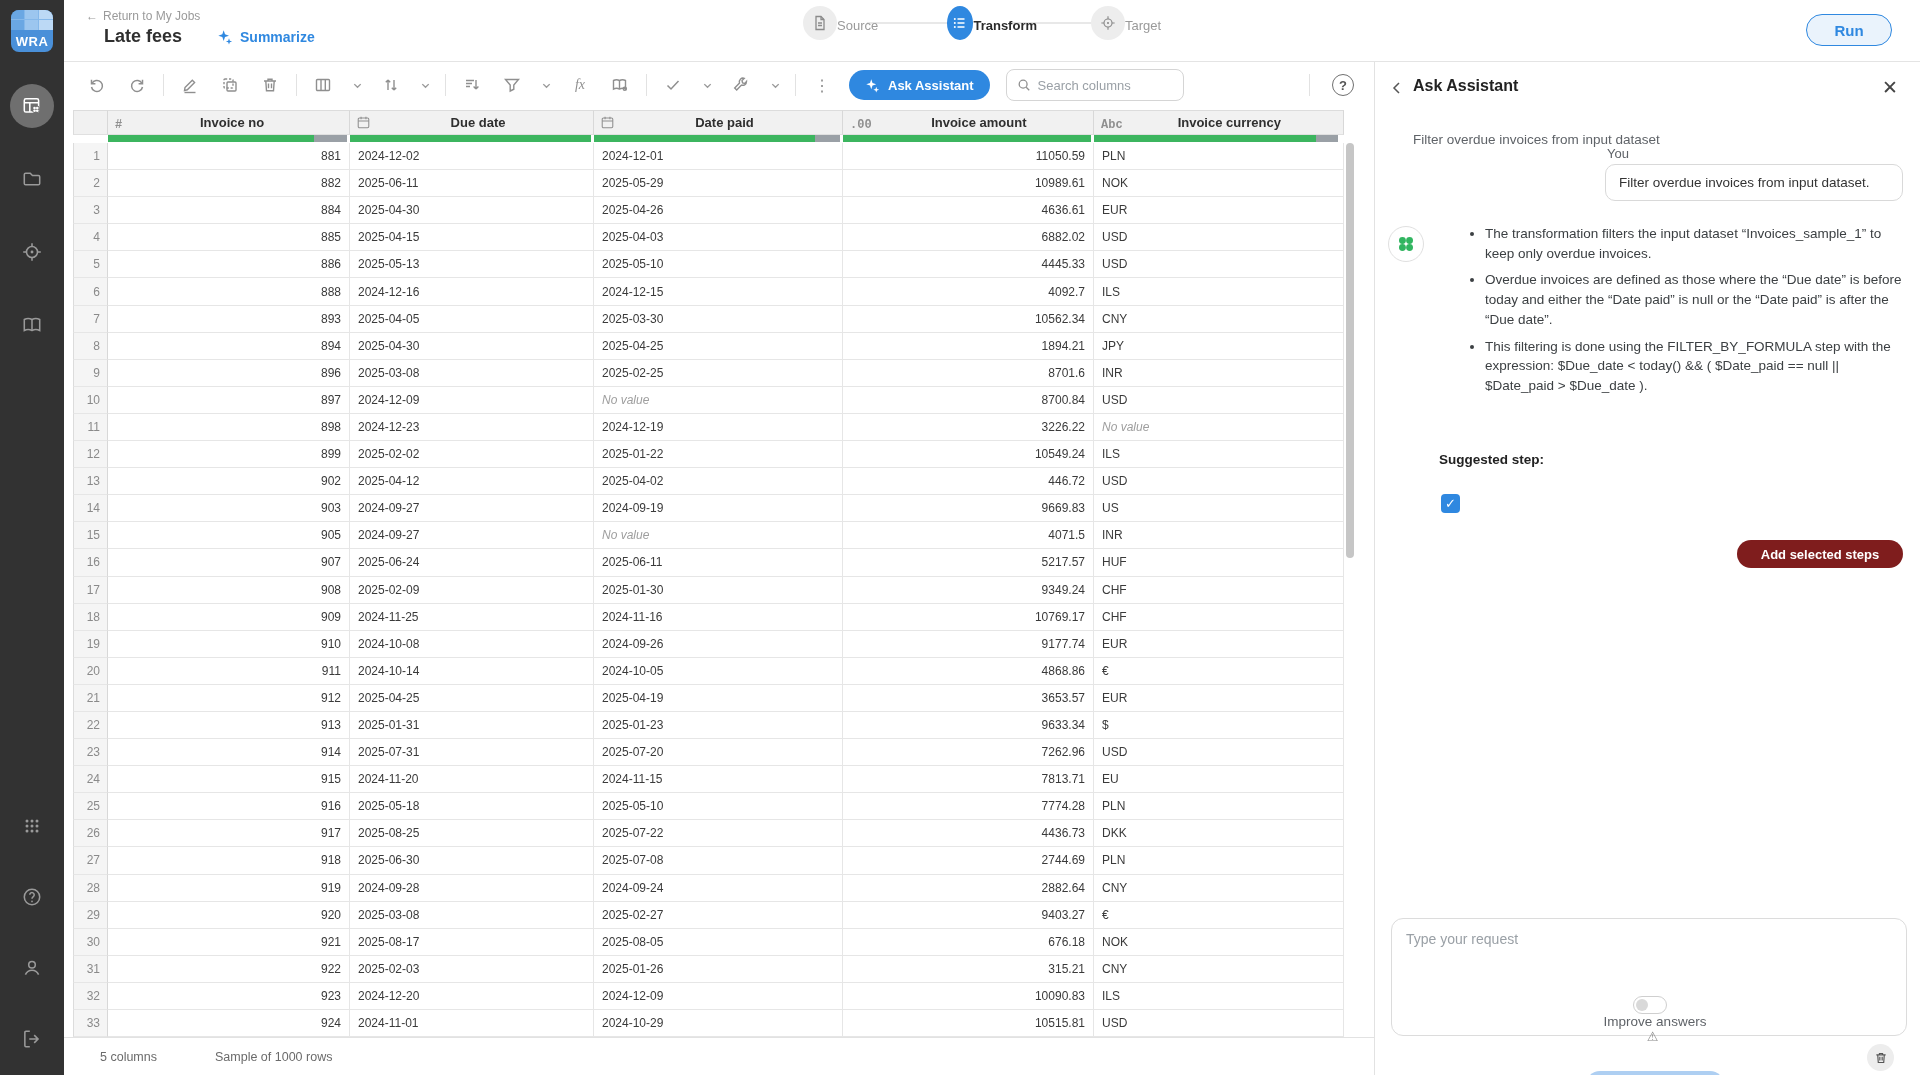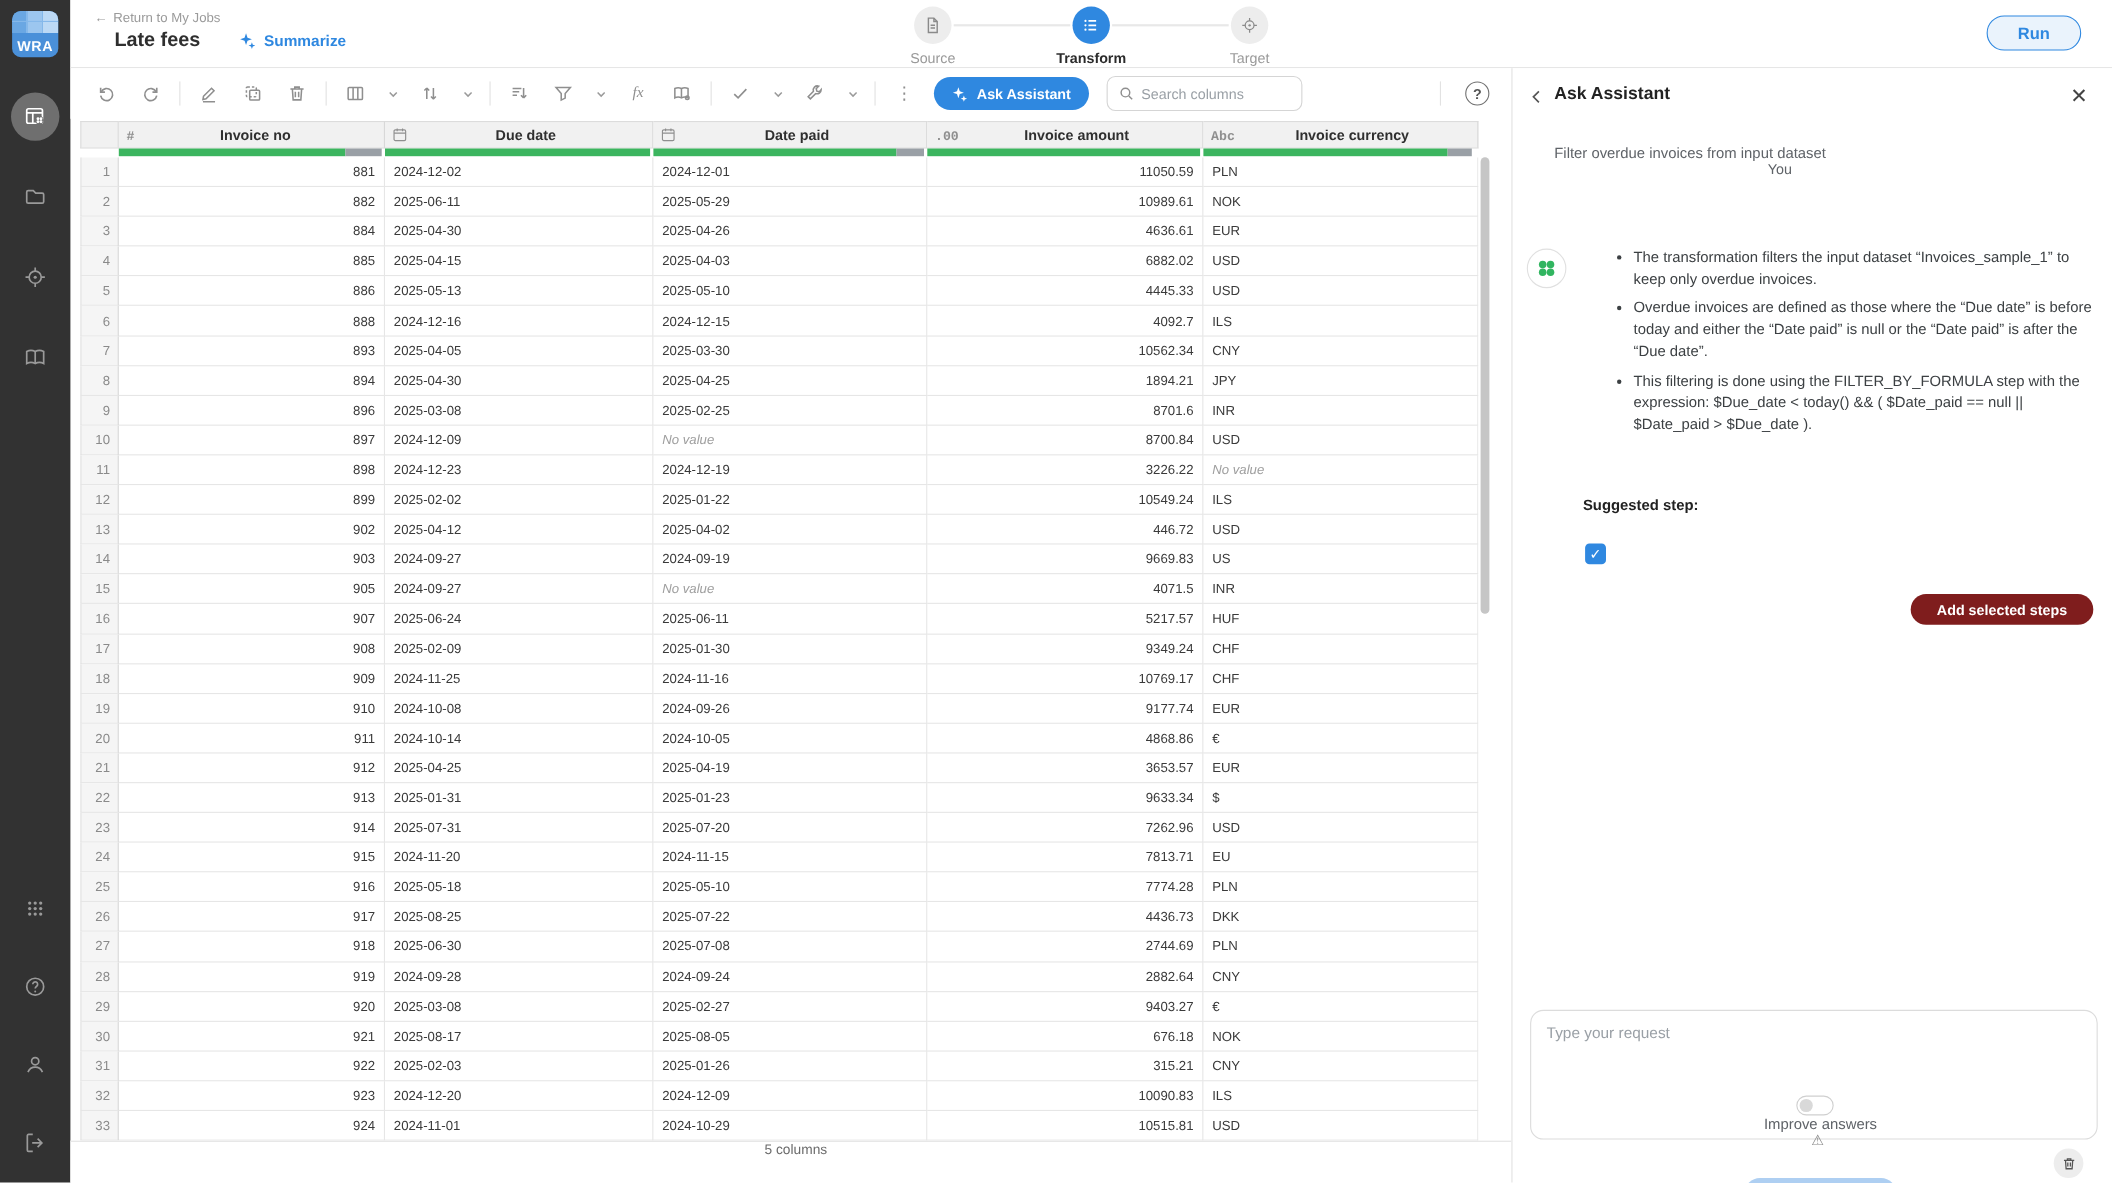--- a/index.html
+++ b/index.html
@@ -23,21 +23,21 @@
   .navitem.active { background:#6f6f6f; }
 
   
   #topbar { position:absolute; left:64px; top:0; width:1856px; height:62px; background:#fff;
     border-bottom:1px solid #e4e4e4; }
   .backline { position:absolute; left:22px; top:9px; font-size:12px; color:#9a9a9a; cursor:pointer; }
   .backline .arrow { margin-right:5px; }
   .jobtitle { position:absolute; left:40px; top:26px; font-size:18px; font-weight:bold; color:#2f2f2f; }
   .summarize { position:absolute; left:153px; top:29px; display:flex; align-items:center; gap:7px;
     color:#2f88e0; font-size:14px; font-weight:bold; cursor:pointer; }
-  .step { position:absolute; top:6px; width:90px; display:flex; flex-direction:column; align-items:center; cursor:pointer; }
+  .step { position:absolute; top:6px; width:90px; display:flex; flex-direction:row; align-items:center; cursor:pointer; }
   .stepcircle { width:34px; height:34px; border-radius:50%; background:#ededed; display:flex; align-items:center; justify-content:center; }
   .step.active .stepcircle { background:#2f88e0; }
   .steplabel { margin-top:5px; font-size:13px; color:#9a9a9a; }
   .step.active .steplabel { color:#2b2b2b; font-weight:600; }
   .stepline { position:absolute; top:22px; height:2px; background:#e8e8e8; }
   .runbtn { position:absolute; right:28px; top:14px; width:86px; height:32px; border-radius:16px;
     background:#eaf3fc; border:1.5px solid #2f88e0; color:#2f88e0; font-size:15px; font-weight:bold;
     display:flex; align-items:center; justify-content:center; cursor:pointer; }
 
   
@@ -80,22 +80,22 @@
     padding:0 8px; display:flex; align-items:center; overflow:hidden; white-space:nowrap; }
   .cell.right { justify-content:flex-end; }
   .cell.novalue { font-style:italic; color:#9e9e9e; }
   .gcell { width:35px; background:#f5f5f5; border-left:1px solid #dcdcdc; border-right:1px solid #d8d8d8;
     border-bottom:1px solid #e6e6e6; font-size:12px; color:#8a8a8a; display:flex; align-items:center;
     justify-content:flex-end; padding:0 7px; }
   #vscroll { position:absolute; left:1346px; top:143px; width:8px; height:415px; border-radius:4px; background:#c6c6c6; }
 
   
   #statusbar { position:absolute; left:64px; top:1037px; width:1310px; height:38px; background:#fff;
-    border-top:1px solid #e2e2e2; display:flex; align-items:center; padding-left:9px; gap:58px;
-    font-size:12.5px; color:#6b6b6b;flex-direction:column; }
+    border-top:1px solid #e2e2e2; display:flex; align-items:center; padding-left:36px; gap:58px;
+    font-size:12.5px; color:#6b6b6b; }
 
   
   #panel { position:absolute; left:1374px; top:62px; width:546px; height:1013px; background:#fff;
     border-left:1px solid #e2e2e2; }
   .pback { position:absolute; left:14px; top:18px; cursor:pointer; }
   .ptitle { position:absolute; left:38px; top:15px; font-size:16px; font-weight:bold; color:#222; }
   .pclose { position:absolute; right:22px; top:14px; font-size:19px; color:#444; cursor:pointer; }
   .psub { position:absolute; left:38px; top:42px; font-size:13.5px; color:#5f6368;margin-top:28px; }
   .youlabel { position:absolute; left:232px; top:84px; font-size:13px; color:#5f6368; }
   .yoububble { position:absolute; left:230px; top:102px; width:298px; border:1px solid #d9d9d9;
@@ -738,20 +738,21 @@
   <div class="pback">
     <svg width="16" height="16" viewBox="0 0 16 16" fill="none" stroke="#555" stroke-width="1.5">
         <path d="M10 3 5 8l5 5"></path>
       </svg>
   </div>
   <div class="ptitle">Ask Assistant</div>
   <div class="pclose">✕</div>
   <div class="psub">Filter overdue invoices from input dataset</div>
 
   <div class="youlabel">You</div>
+  <div class="yoububble">Filter overdue invoices from input dataset.</div>
 
   <div class="avatar">
     <svg width="20" height="20" viewBox="0 0 18 18" fill="#31b560">
       <circle cx="5.8" cy="5.8" r="3.1"></circle>
         <circle cx="12.2" cy="5.8" r="3.1"></circle>
       <circle cx="5.8" cy="12.2" r="3.1"></circle>
         <circle cx="12.2" cy="12.2" r="3.1"></circle>
     </svg>
   </div>
   <ul class="bullets">

